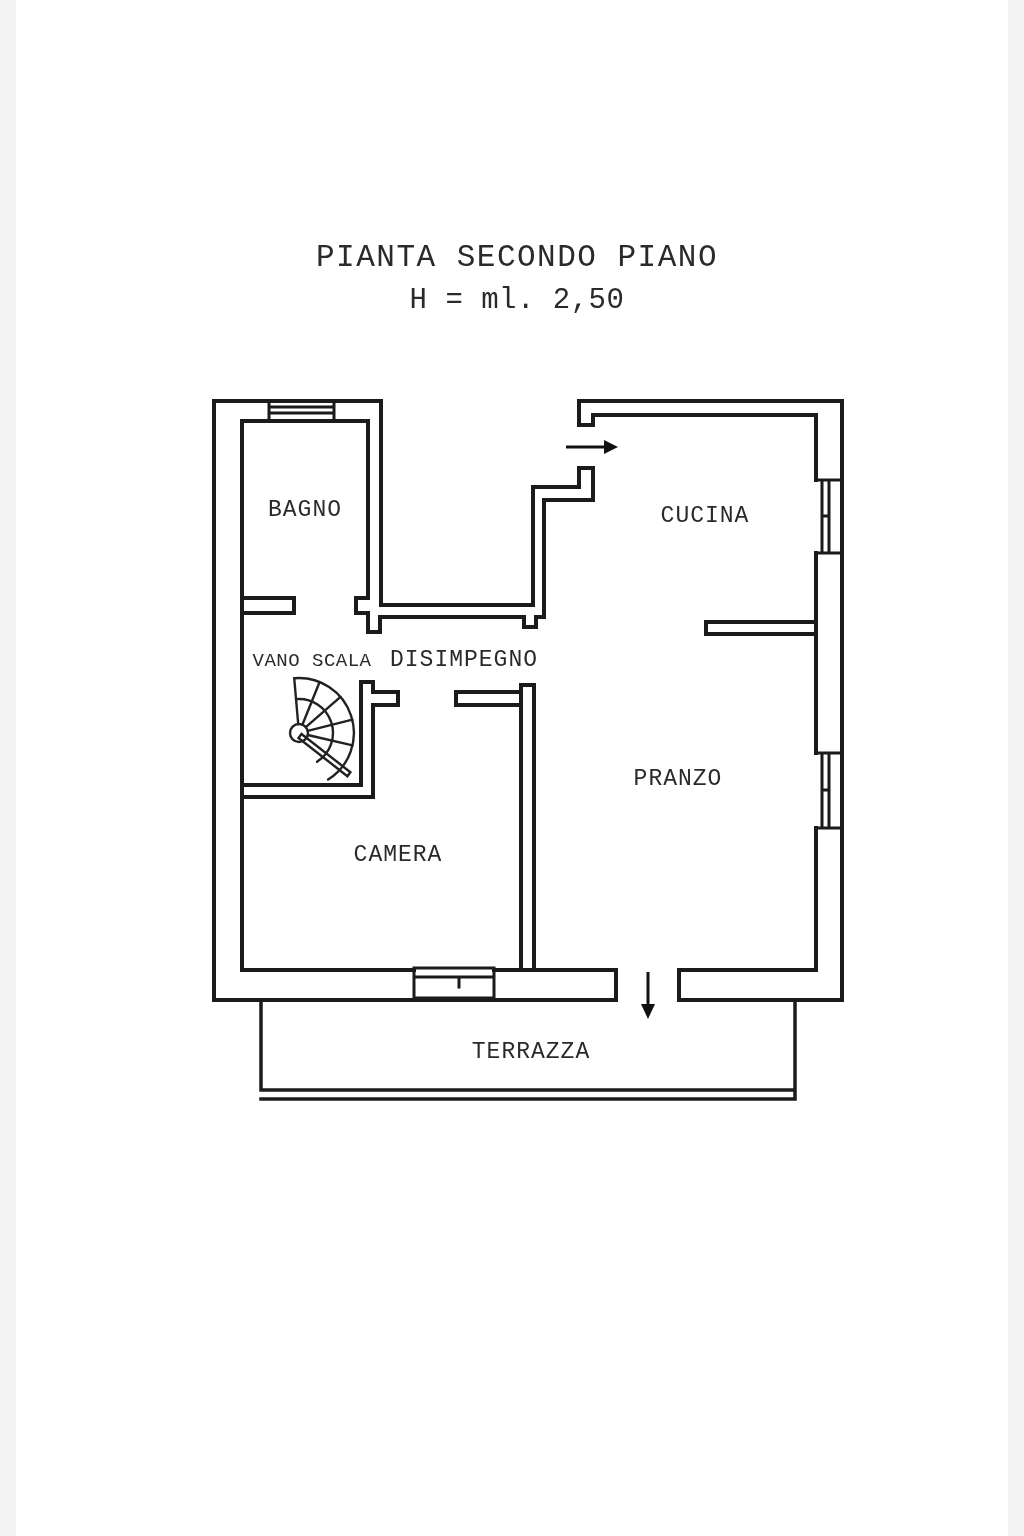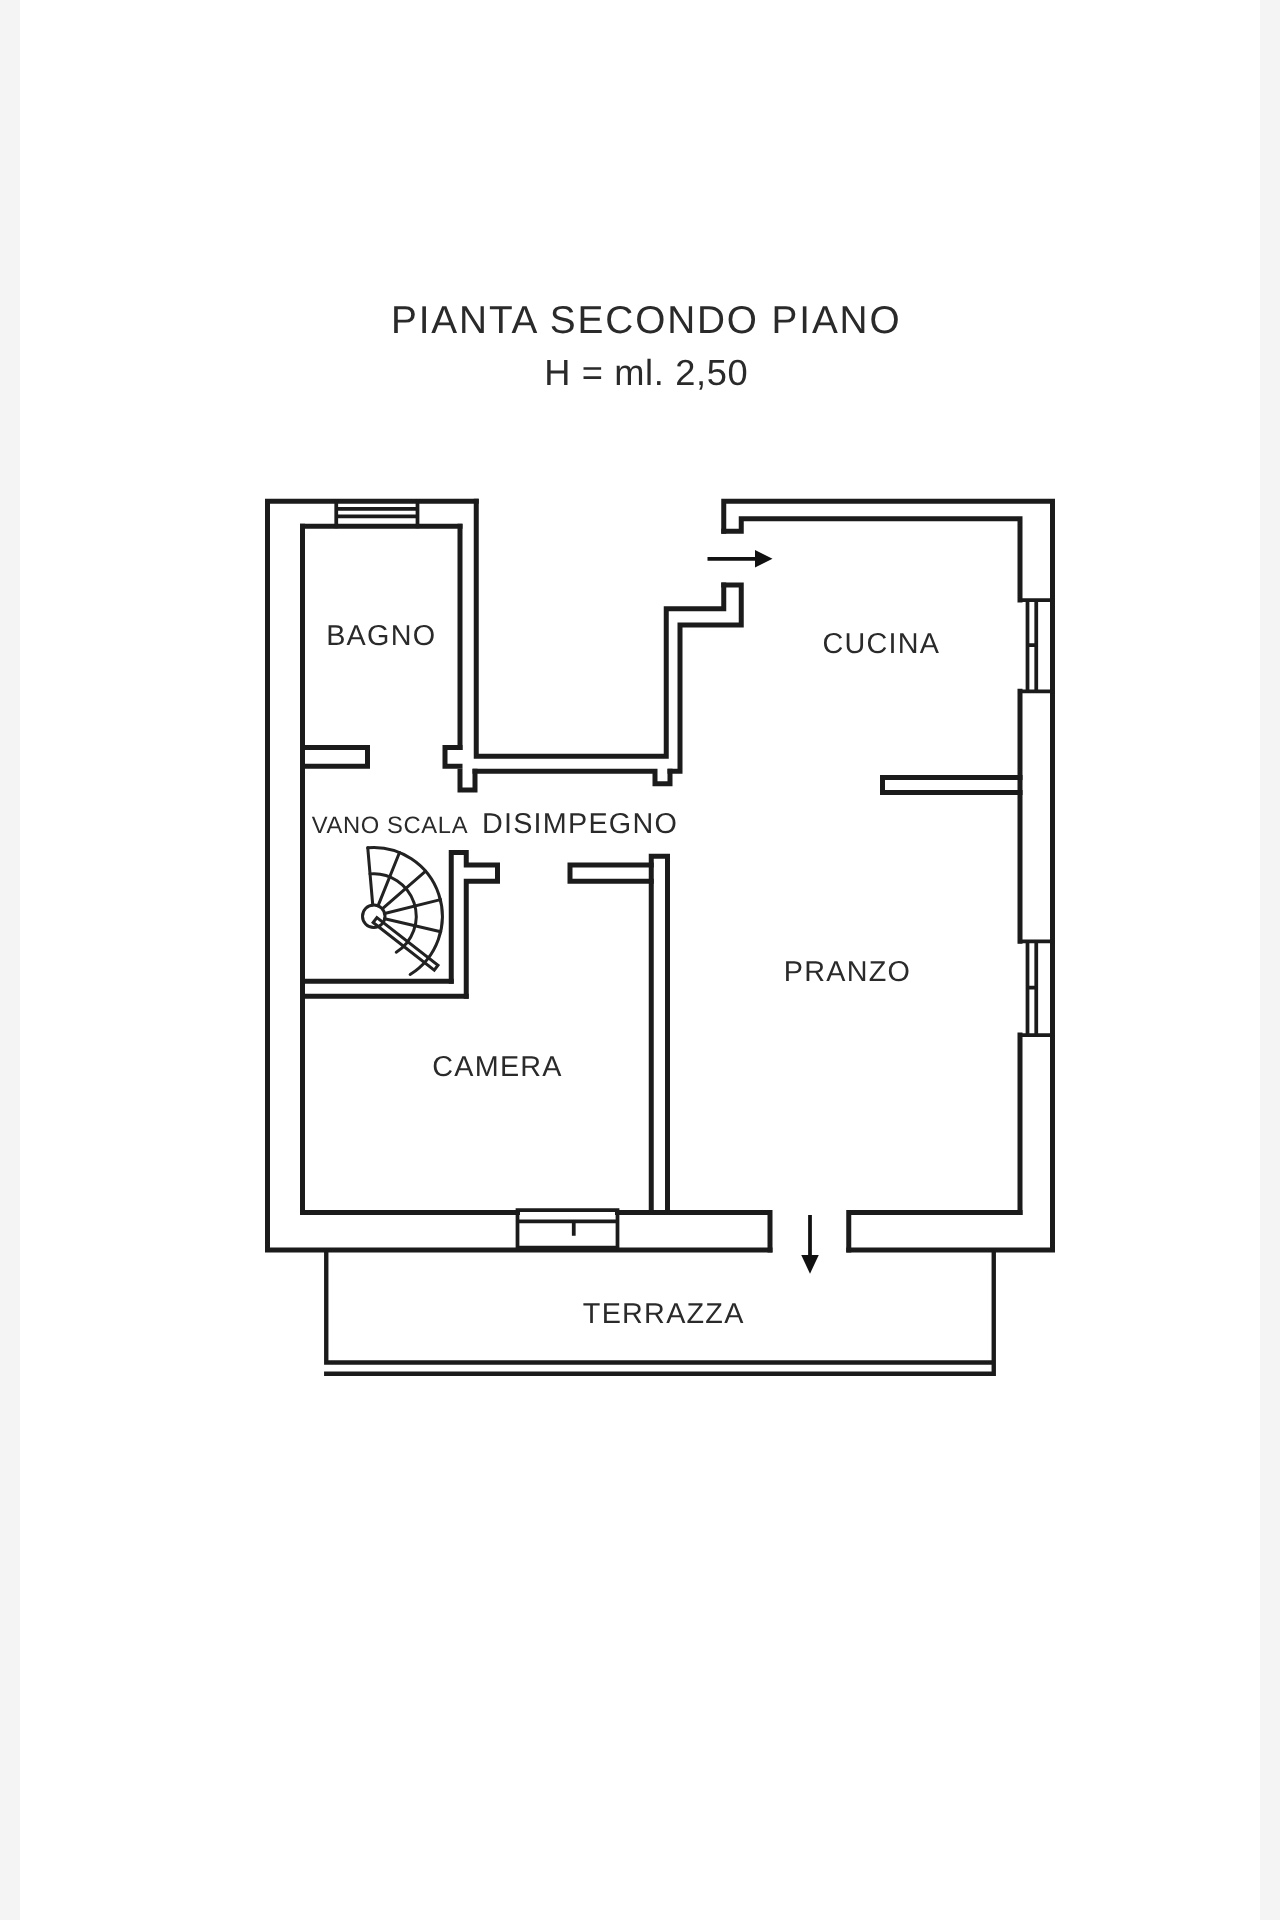--- a/index.html
+++ b/index.html
@@ -1,21 +1,21 @@
 <!DOCTYPE html>
 <html><head>
 <meta charset="utf-8">
 <style>
   html,body{margin:0;padding:0;background:#f4f4f4;}
   .page{
     position:relative;
     width:992px;height:1536px;
     margin:0 auto;
     background:#ffffff;
-    font-family:Liberation Sans, sans-serif;
+    font-family:Liberation Mono, monospace;
     overflow:hidden;
   }
   svg{display:block;}
   .walls path, .walls line{fill:none;stroke:#1b1b1b;stroke-width:4;stroke-linecap:square;stroke-linejoin:miter;}
   .winline{fill:none;stroke:#1b1b1b;stroke-width:3;stroke-linecap:square;}
   .stair{fill:none;stroke:#222;stroke-width:2.4;stroke-linecap:round;}
   .arrow-shaft{fill:none;stroke:#111;stroke-width:3;}
   .arrow-head{fill:#111;stroke:none;}
   .terr{fill:none;stroke:#1b1b1b;stroke-width:3.5;stroke-linecap:square;}
   text{fill:#2a2a2a;}

